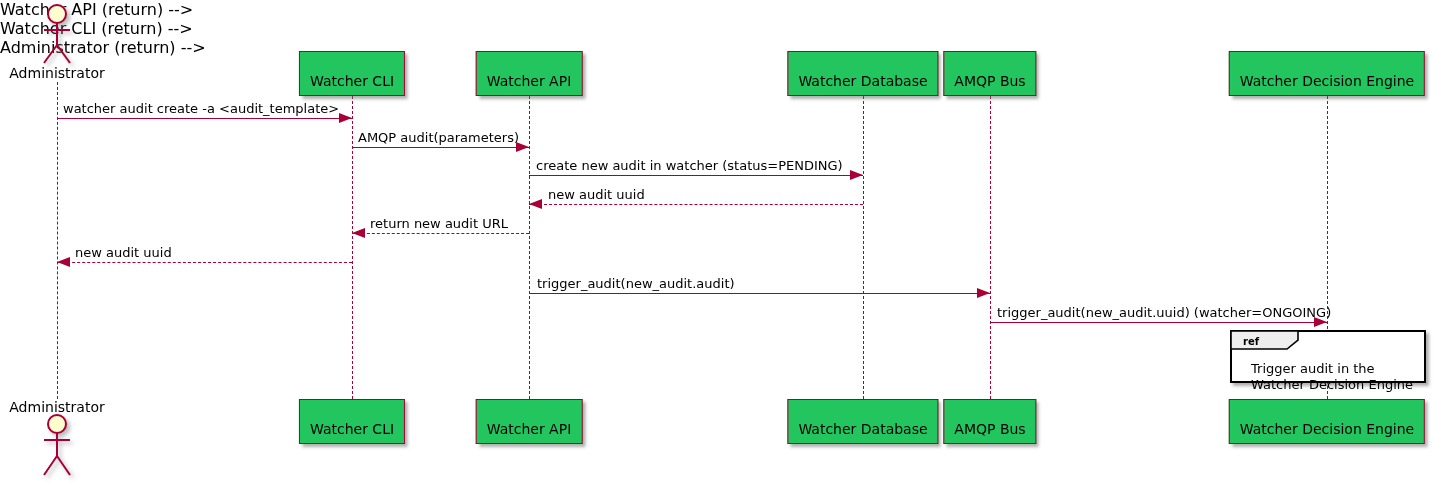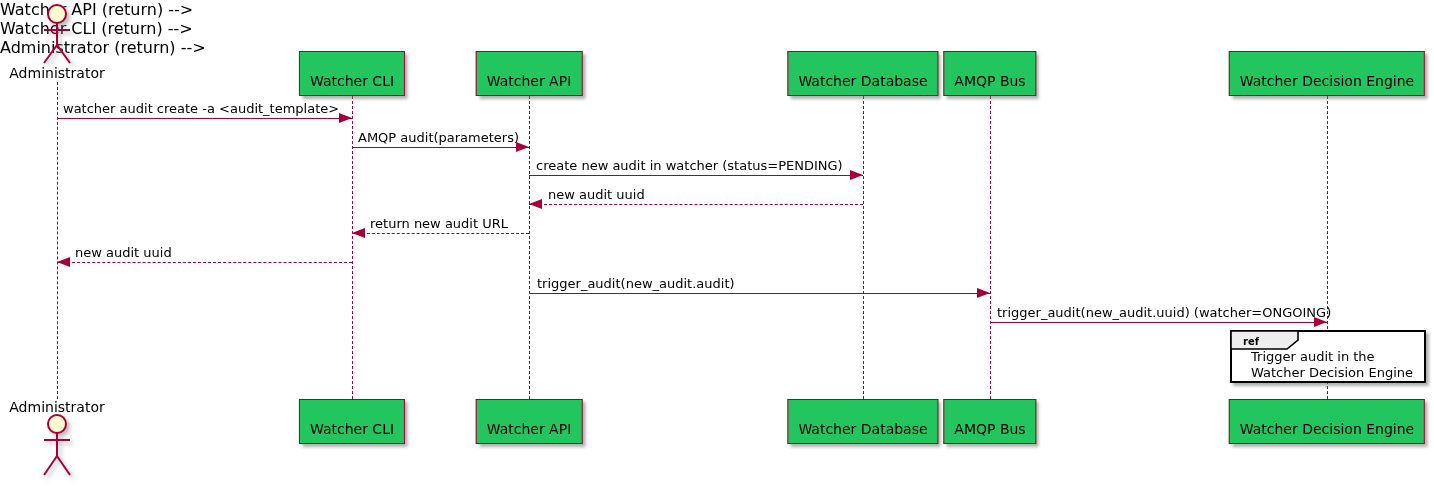--- a/index.html
+++ b/index.html
@@ -84,21 +84,21 @@
   }
   .ref-keyword{
     position:absolute;
     left:11px;top:0px;
     font-size:10px;
     font-weight:bold;
     line-height:19px;
   }
   .ref-content{
     position:absolute;
-    left:19px;top:17px;
+    left:19px;top:29px;
     font-size:13px;
     line-height:16px;
     white-space:nowrap;
   }
 </style>
 </head>
 <body>
 
 <div class="diagram">
 

